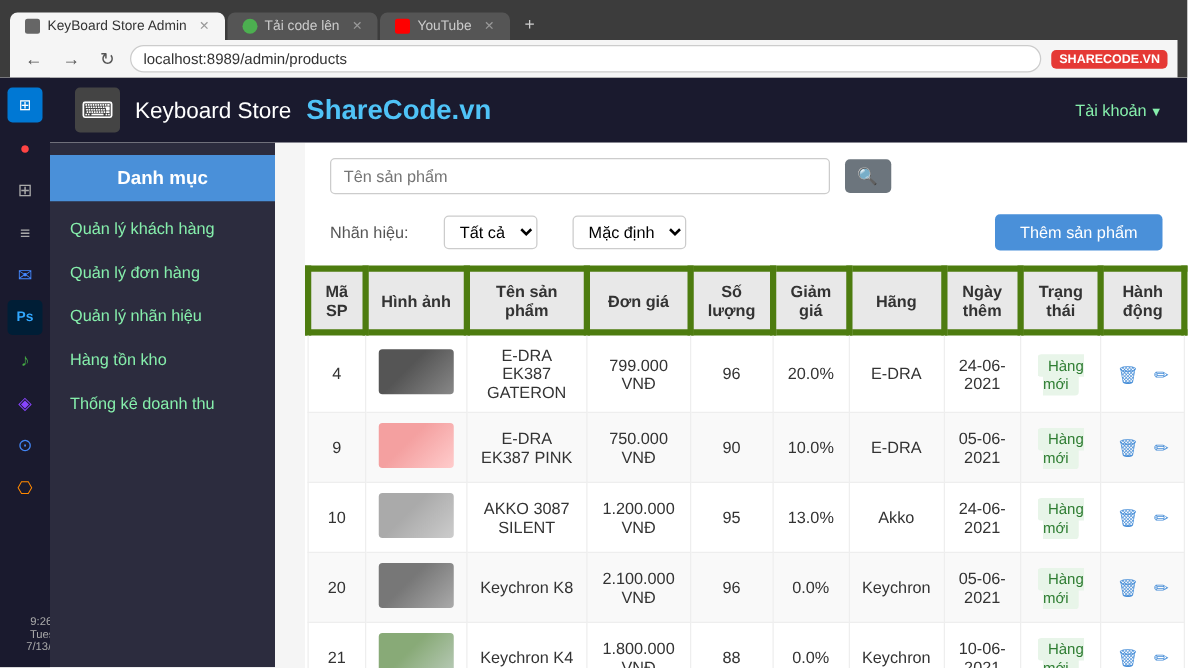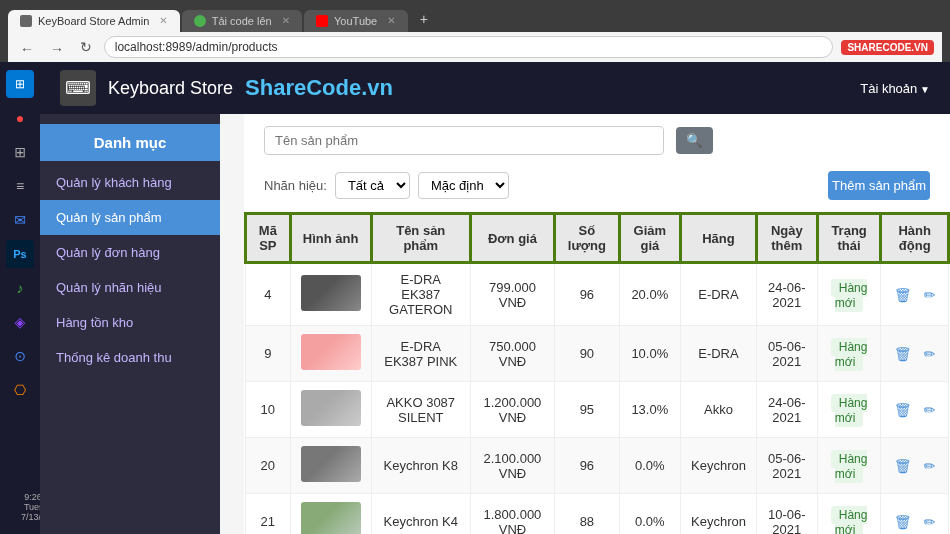--- a/index.html
+++ b/index.html
@@ -36,49 +36,49 @@
     .sidebar-icon.purple { color: #8844ff; }
 
     
     .app-content { flex: 1; display: flex; flex-direction: column; overflow: hidden; }
 
     
     .app-header { background: #1a1a2e; display: flex; align-items: center; padding: 8px 20px; gap: 12px; }
     .header-kb-icon { width: 36px; height: 36px; background: #444; border-radius: 4px; display: flex; align-items: center; justify-content: center; color: #fff; font-size: 18px; }
     .header-title { color: #fff; font-size: 18px; font-weight: normal; }
     .header-brand { color: #4fc3f7; font-size: 22px; font-weight: bold; }
-    .header-right { margin-left: auto; color: #ffffff; font-size: 13px; cursor: pointer; }
+    .header-right { margin-left: auto; color: #86efac; font-size: 13px; cursor: pointer; }
     .header-right:after { content: " ▼"; font-size: 10px; }
 
     
     .main-area { display: flex; flex: 1; overflow: hidden; }
 
     
     .nav-sidebar { width: 180px; background: #2c2c3e; flex-shrink: 0; display: flex; flex-direction: column; padding: 10px 0; }
     .nav-title { background: #4a90d9; color: #fff; text-align: center; padding: 10px; font-size: 15px; font-weight: bold; margin-bottom: 4px; }
-    .nav-item { color: #c4b5fd; padding: 10px 16px; cursor: pointer; font-size: 13px; }
+    .nav-item { color: #86efac; padding: 10px 16px; cursor: pointer; font-size: 13px; }
     .nav-item.active { background: #4a90d9; color: #fff; }
 
     
     .content { flex: 1; background: #fff; overflow-y: auto; display: flex; flex-direction: column; margin-left: 24px; }
 
     
     .search-bar { display: flex; align-items: center; padding: 12px 20px; gap: 12px; }
     .search-input { flex: 1; max-width: 400px; border: 1px solid #ccc; border-radius: 4px; padding: 6px 10px; font-size: 13px; }
     .search-btn { background: #6c757d; color: #fff; border: none; padding: 6px 10px; border-radius: 4px; cursor: pointer; }
 
     
-    .filter-row { display: flex; align-items: center; padding: 4px 20px 12px; gap: 8px; }
+    .filter-row { display: flex; align-items: center; padding: 4px 20px 12px; gap: 28px; }
     .filter-label { color: #555; font-size: 13px; }
     .filter-select { border: 1px solid #ccc; border-radius: 4px; padding: 4px 8px; font-size: 13px; background: #fff; }
-    .add-btn { margin-left: auto; background: #4a90d9; color: #fff; border: none; padding: 7px 4px; border-radius: 4px; cursor: pointer; font-size: 13px; }
+    .add-btn { margin-left: auto; background: #4a90d9; color: #fff; border: none; padding: 7px 20px; border-radius: 4px; cursor: pointer; font-size: 13px; }
 
     
     .product-table { width: 100%; border-collapse: collapse; flex: 1; }
-    .product-table th { background: #e8e8e8; border: 3px solid #4d7c0f; padding: 8px 10px; text-align: center; font-size: 13px; font-weight: bold; color: #333; }
+    .product-table th { background: #e8e8e8; border: 5px solid #4d7c0f; padding: 8px 10px; text-align: center; font-size: 13px; font-weight: bold; color: #333; }
     .product-table td { border: 1px solid #eee; padding: 8px 10px; text-align: center; font-size: 13px; color: #333; vertical-align: middle; }
     .product-table tr:nth-child(even) { background: #f9f9f9; }
 
     .product-img { width: 60px; height: 36px; background: #ddd; border-radius: 3px; display: inline-block; }
     .img-ek387-g { background: linear-gradient(135deg, #555 40%, #888 100%); }
     .img-ek387-p { background: linear-gradient(135deg, #f4a0a0 40%, #ffcccc 100%); }
     .img-akko { background: linear-gradient(135deg, #aaa 40%, #ccc 100%); }
     .img-k8 { background: linear-gradient(135deg, #777 40%, #aaa 100%); }
     .img-k4 { background: linear-gradient(135deg, #8a7 40%, #bcb 100%); }
 
@@ -151,21 +151,20 @@
       <span class="header-title">Keyboard Store</span>
       <span class="header-brand">ShareCode.vn</span>
       <div class="header-right">Tài khoản</div>
     </div>
 
     <div class="main-area">
 
       <div class="nav-sidebar">
         <div class="nav-title">Danh mục</div>
         <div class="nav-item">Quản lý khách hàng</div>
-        <div class="nav-item active">Quản lý sản phẩm</div>
         <div class="nav-item">Quản lý đơn hàng</div>
         <div class="nav-item">Quản lý nhãn hiệu</div>
         <div class="nav-item">Hàng tồn kho</div>
         <div class="nav-item">Thống kê doanh thu</div>
       </div>
 
       <div class="content">
 
         <div class="search-bar">
           <input class="search-input" type="text" placeholder="Tên sản phẩm" style="">

